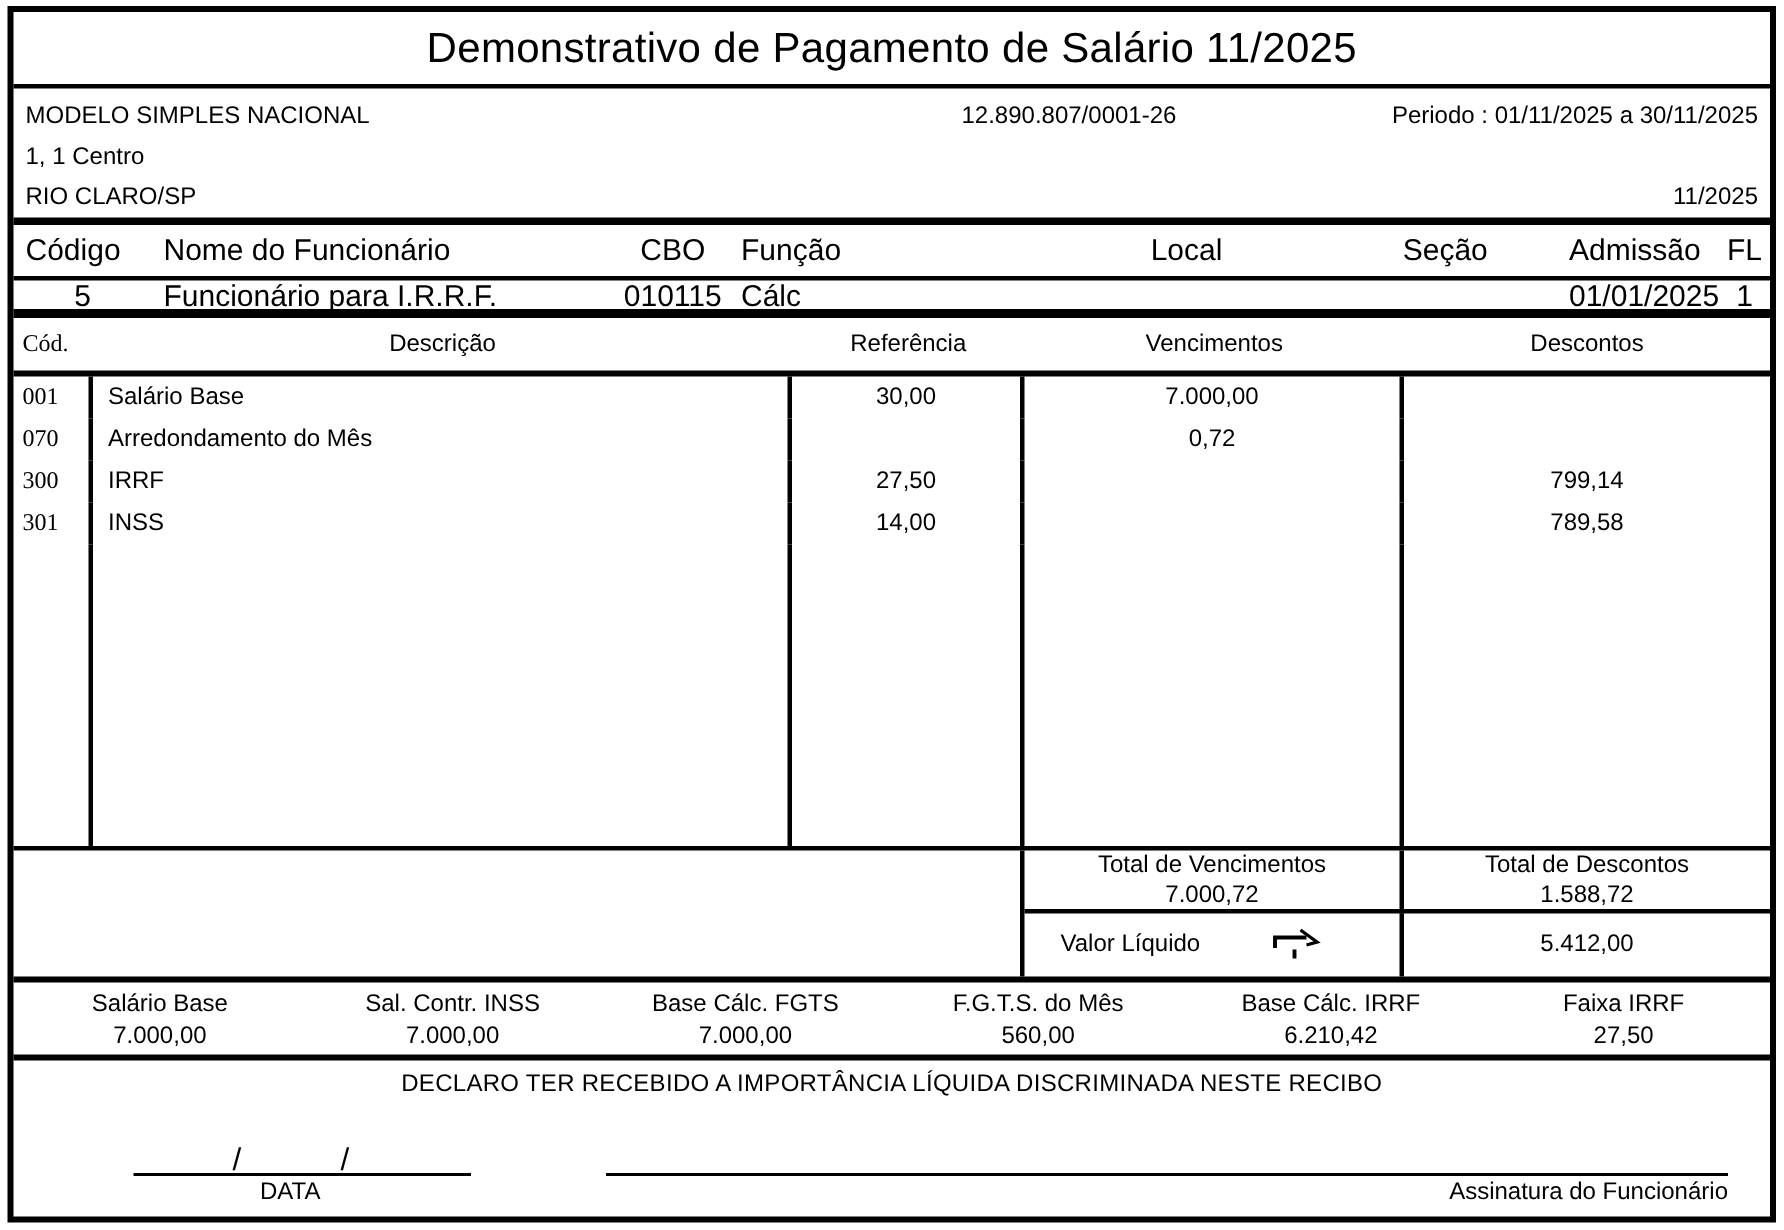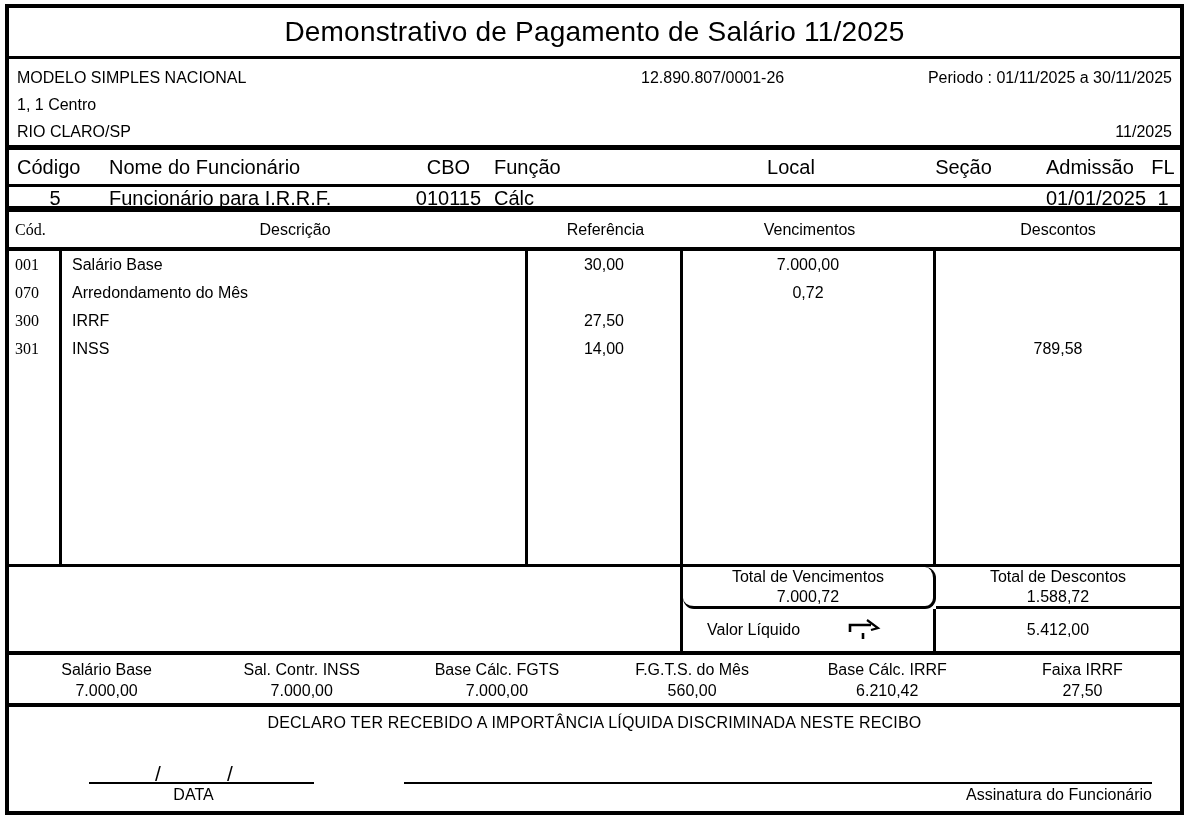--- a/index.html
+++ b/index.html
@@ -35,21 +35,21 @@
   .pay-row{height:28px;align-items:center;line-height:28px;}
   .pay-fill{flex:1;}
   .vline{border-right:3px solid #000;height:100%;}
   .desc-cell{padding-left:10px;}
   .code-cell{padding-left:6px;font-family:Liberation Serif, serif;}
 
   
   .totals{flex:1;border-top:3px solid #000;display:grid;grid-template-columns:674px 253px 244px;grid-template-rows:42px 1fr;}
   .tot-empty{grid-row:1/3;border-right:3px solid #000;}
   .tot-cell{display:flex;flex-direction:column;justify-content:center;text-align:center;border-bottom:3px solid #000;line-height:20px;}
-  .tot-venc{border-right:3px solid #000;border-radius:11px;}
+  .tot-venc{border-right:3px solid #000;}
   .net-left{border-right:3px solid #000;display:flex;align-items:center;padding-left:24px;gap:46px;}
   .net-right{display:flex;align-items:center;justify-content:center;}
 
   
   .sum-sec{height:52px;border-bottom:4px solid #000;display:grid;grid-template-columns:repeat(6,1fr);font-size:16px;padding-top:4px;}
   .sum-col{text-align:center;line-height:21px;}
 
   
   .decl-sec{flex:1;position:relative;font-size:16px;}
   .decl-text{position:absolute;top:7px;left:0;right:0;text-align:center;letter-spacing:.2px;}
@@ -131,20 +131,21 @@
         <div class="vline desc-cell">Arredondamento do Mês</div>
         <div class="vline c-center"></div>
         <div class="vline c-center">0,72</div>
         <div class="c-center"></div>
       </div>
       <div class="pay-cols pay-row">
         <div class="vline code-cell">300</div>
         <div class="vline desc-cell">IRRF</div>
         <div class="vline c-center">27,50</div>
         <div class="vline c-center"></div>
+        <div class="c-center">799,14</div>
       </div>
       <div class="pay-cols pay-row">
         <div class="vline code-cell">301</div>
         <div class="vline desc-cell">INSS</div>
         <div class="vline c-center">14,00</div>
         <div class="vline c-center"></div>
         <div class="c-center">789,58</div>
       </div>
       <div class="pay-cols pay-fill">
         <div class="vline"></div>

